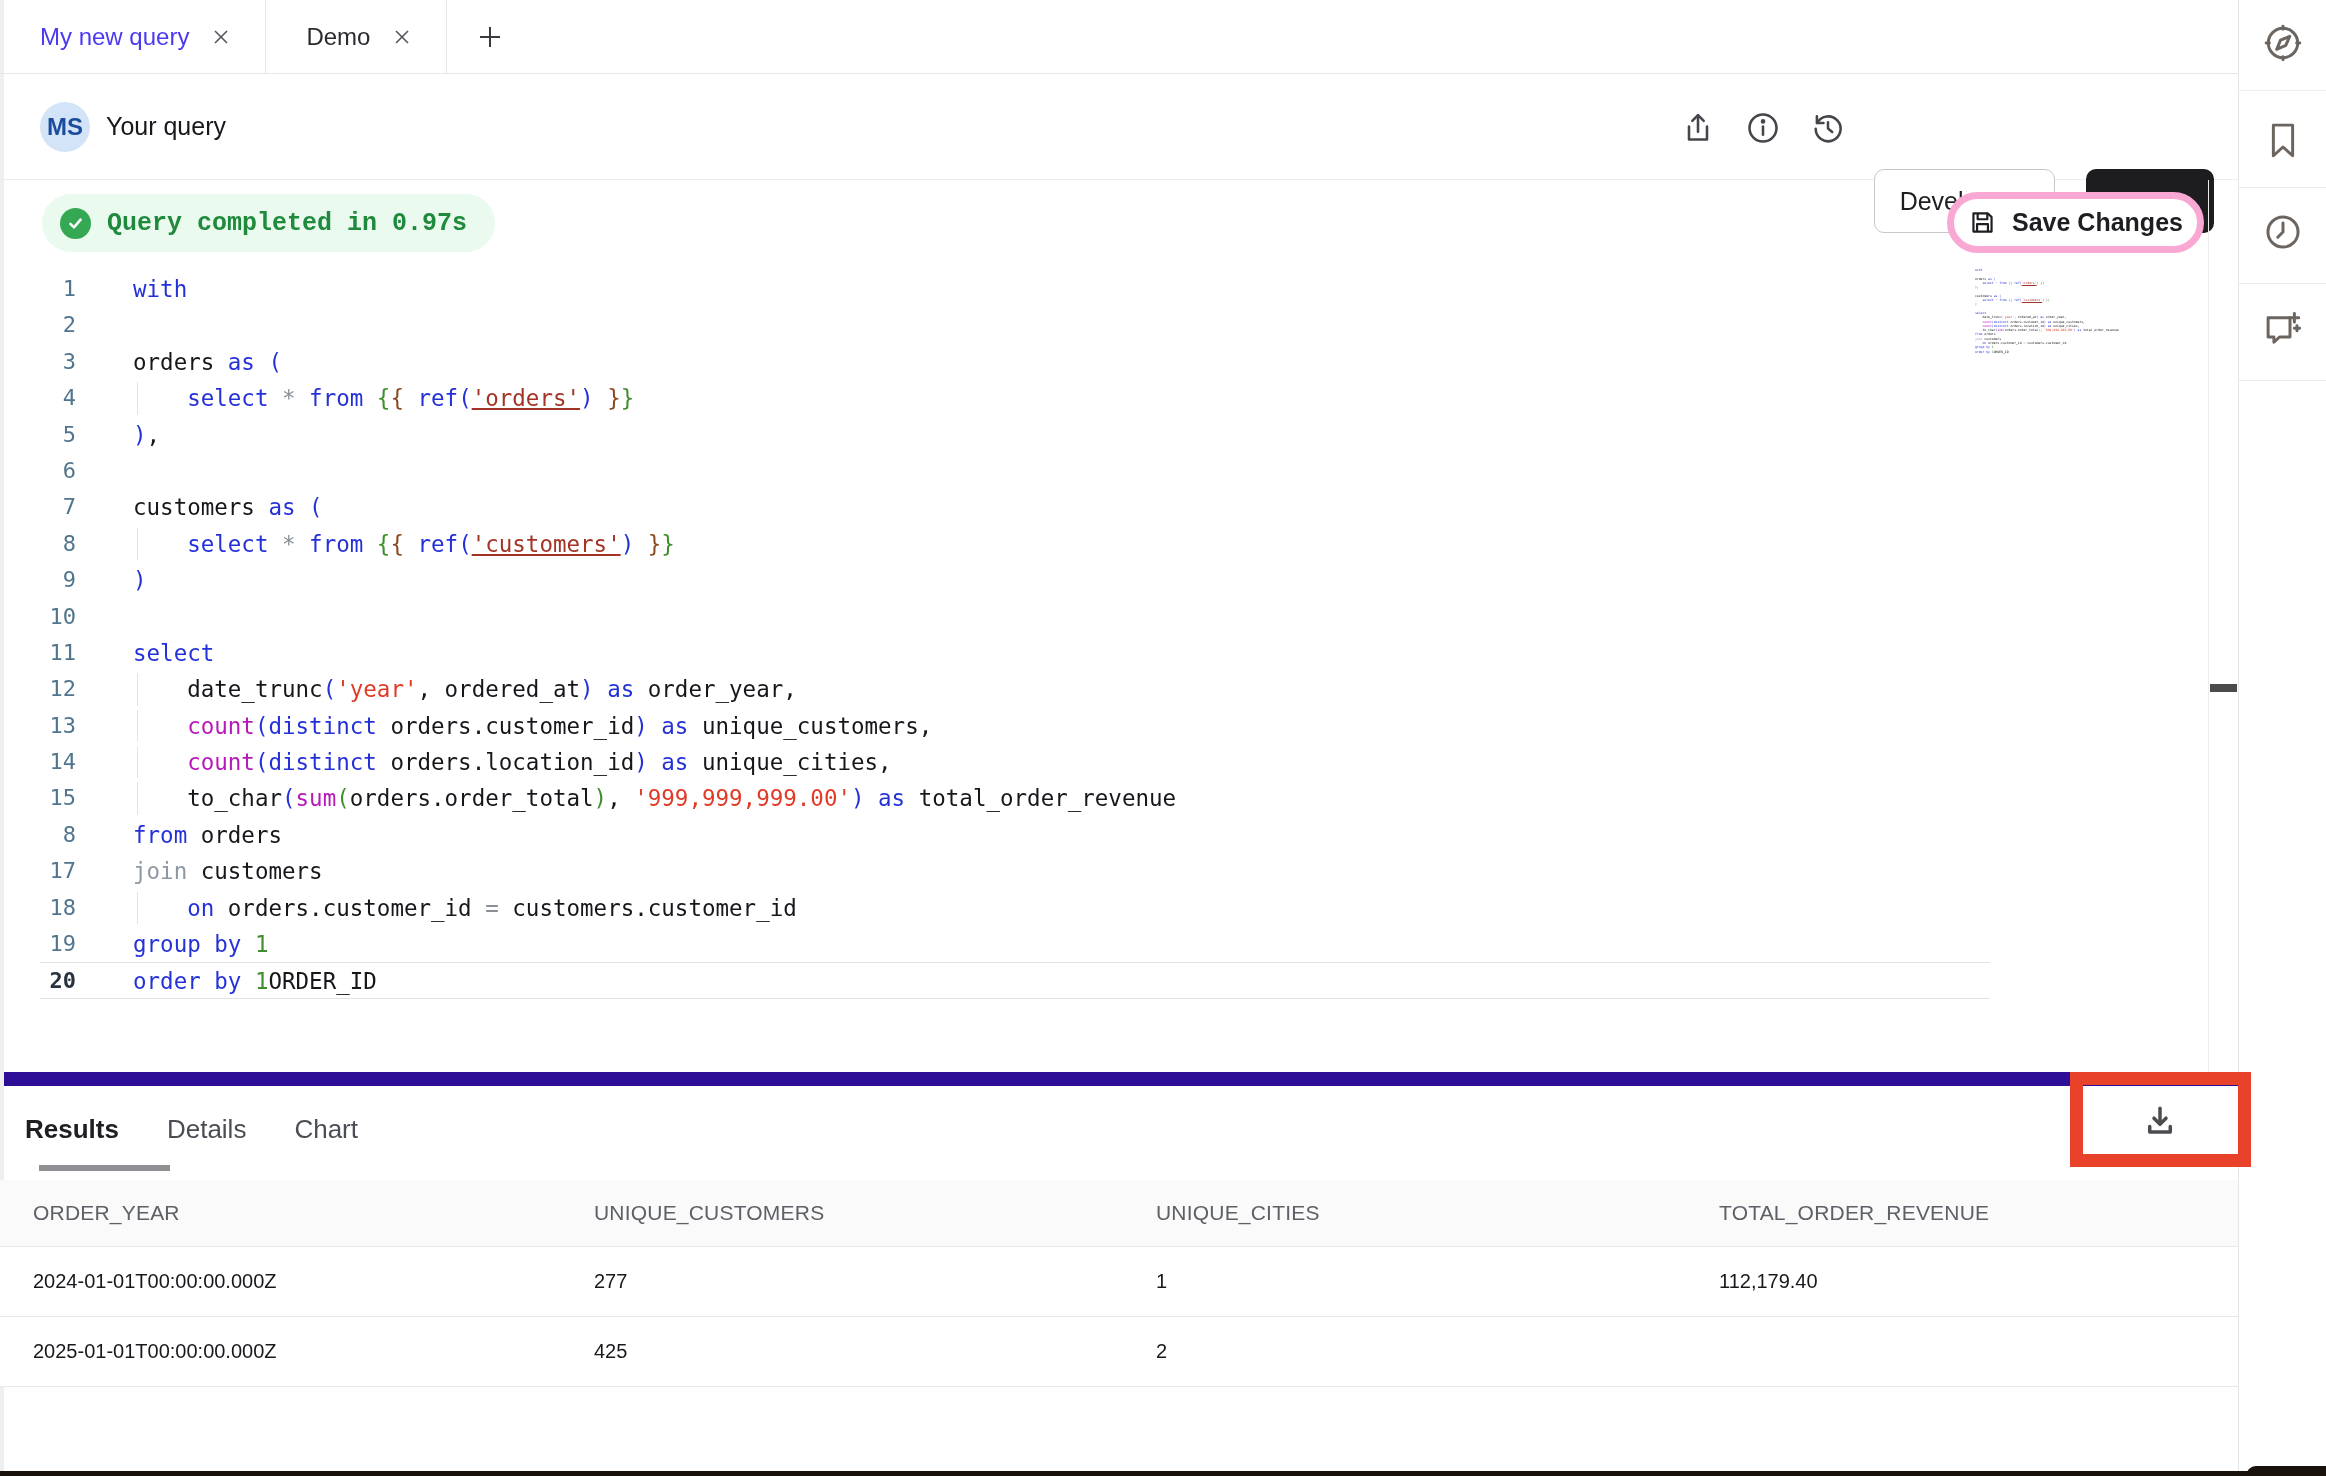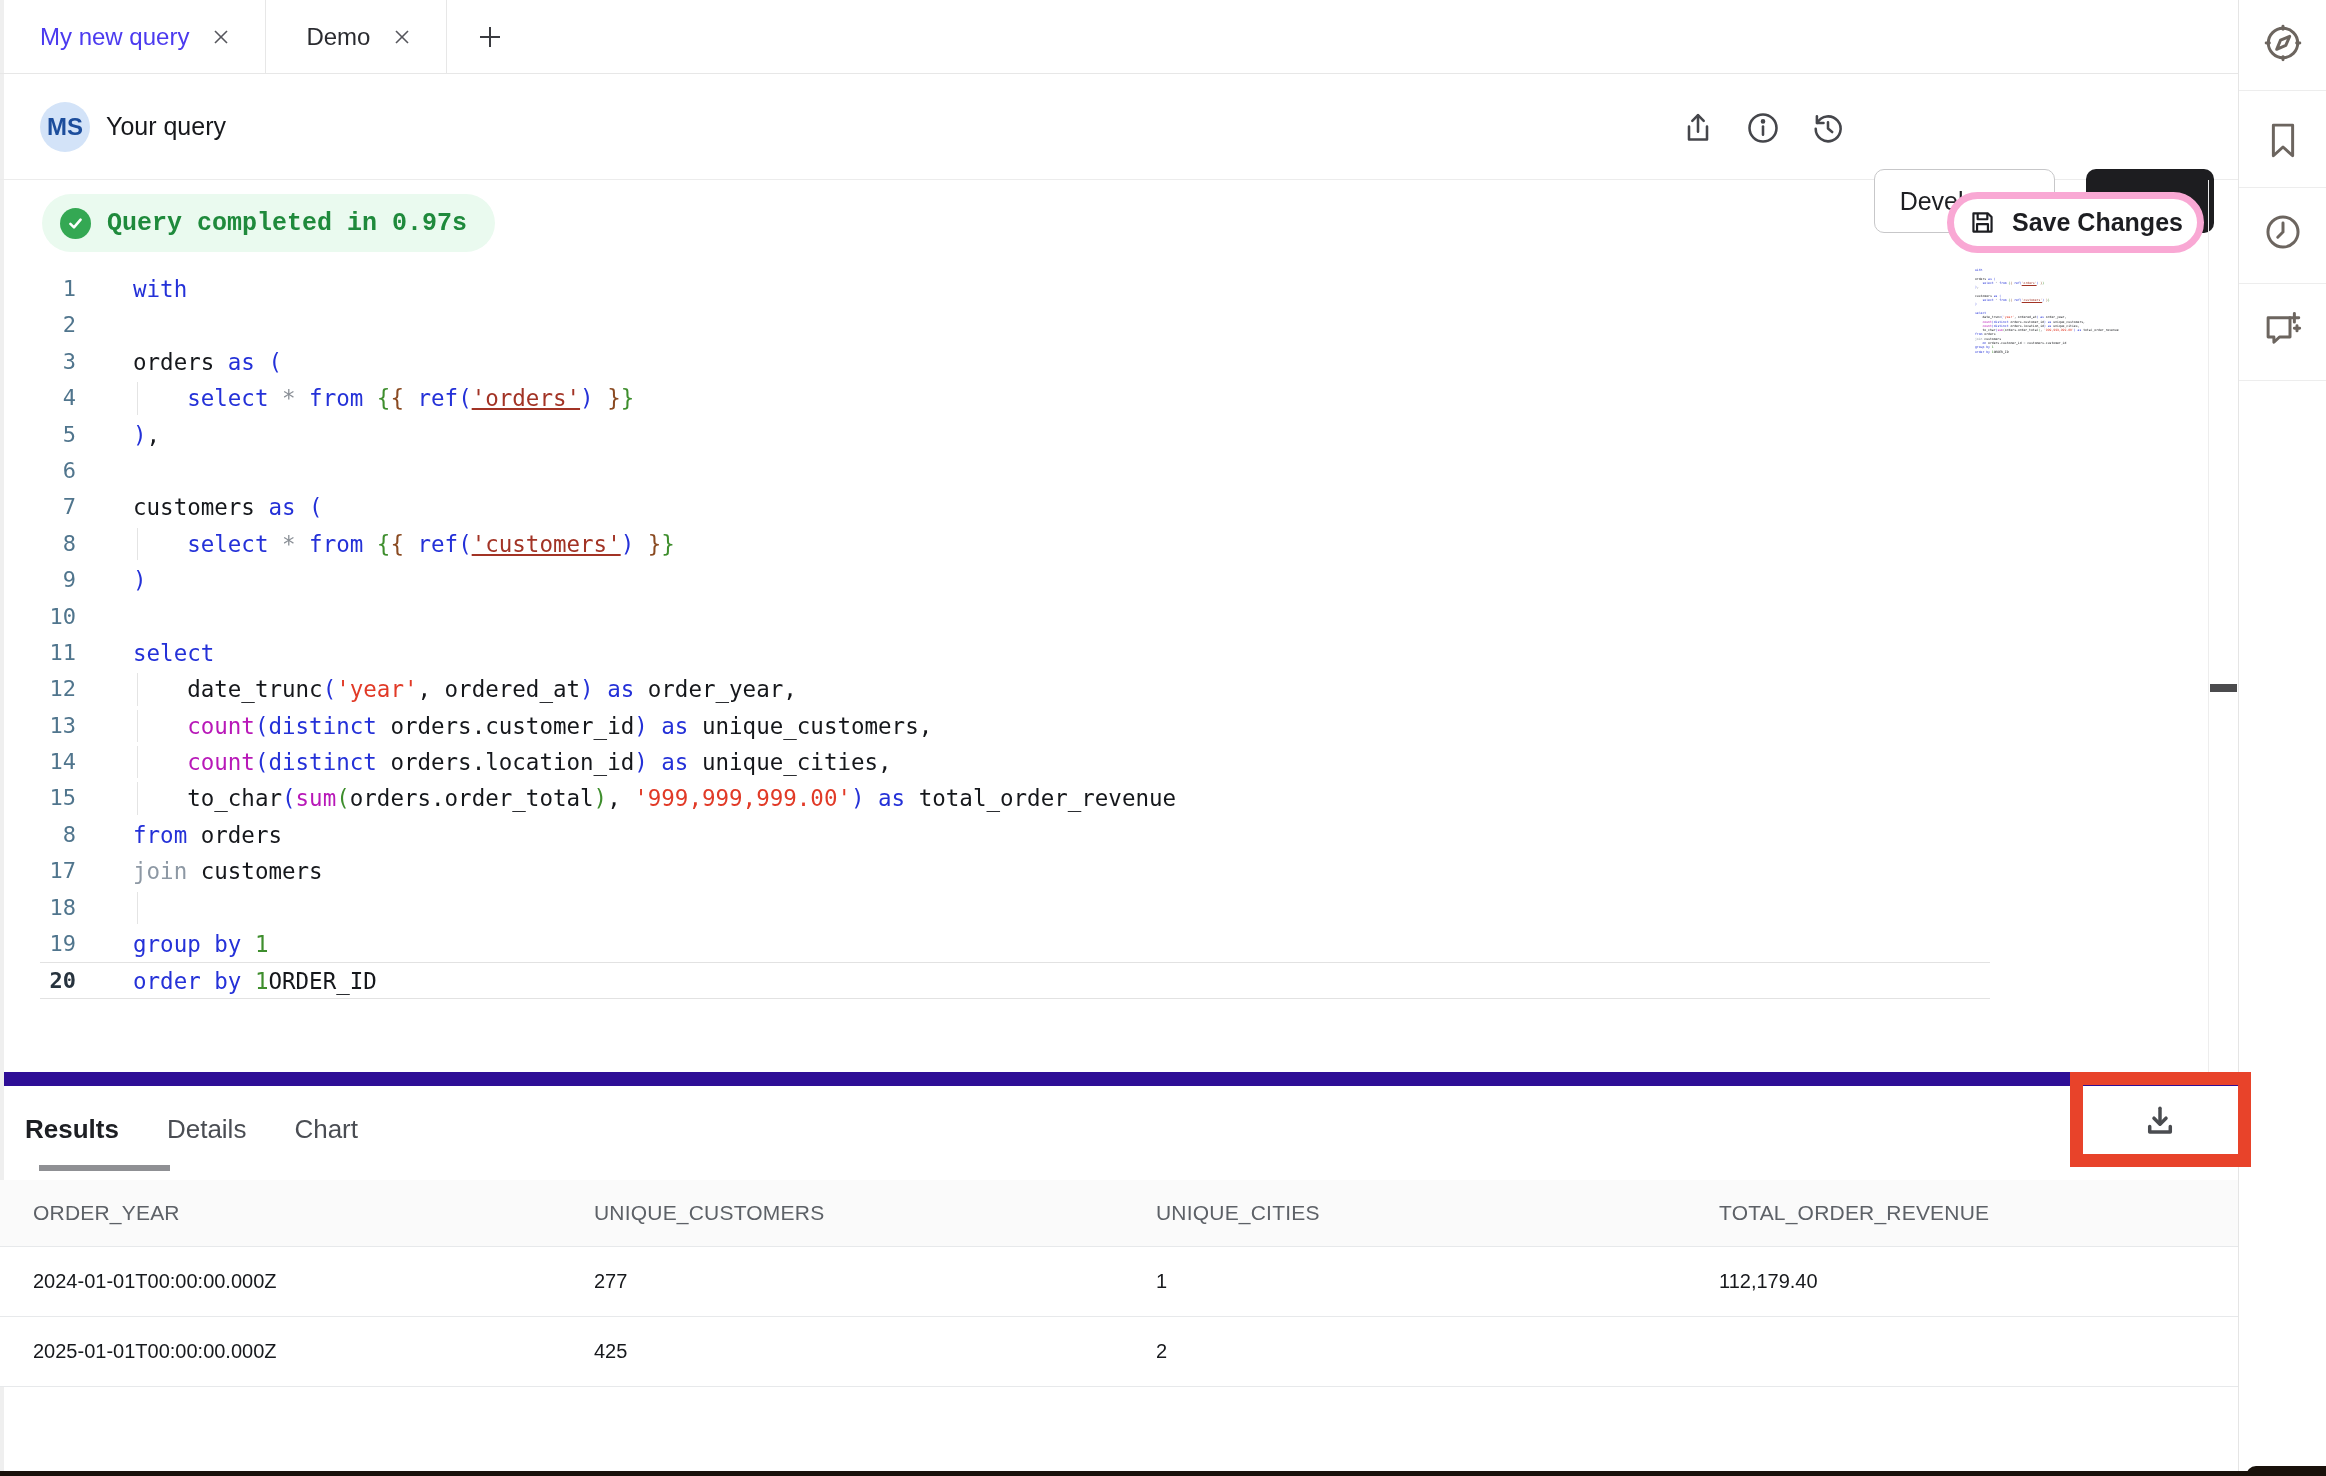--- a/index.html
+++ b/index.html
@@ -175,21 +175,21 @@
       <div class="crow"><span class="guide"></span><span class="ln">8</span><span class="lc"><span class="tk-id">    </span><span class="tk-kw">select</span><span class="tk-id"> </span><span class="tk-op">*</span><span class="tk-id"> </span><span class="tk-kw">from</span><span class="tk-id"> </span><span class="tk-b1">{</span><span class="tk-b2">{</span><span class="tk-id"> </span><span class="tk-kw">ref</span><span class="tk-p">(</span><span class="tk-link">'customers'</span><span class="tk-p">)</span><span class="tk-id"> </span><span class="tk-b2">}</span><span class="tk-b1">}</span></span></div>
       <div class="crow"><span class="ln">9</span><span class="lc"><span class="tk-p">)</span></span></div>
       <div class="crow"><span class="ln">10</span><span class="lc"></span></div>
       <div class="crow"><span class="ln">11</span><span class="lc"><span class="tk-kw">select</span></span></div>
       <div class="crow"><span class="guide"></span><span class="ln">12</span><span class="lc"><span class="tk-id">    date_trunc</span><span class="tk-p">(</span><span class="tk-str">'year'</span><span class="tk-id">, ordered_at</span><span class="tk-p">)</span><span class="tk-id"> </span><span class="tk-kw">as</span><span class="tk-id"> order_year,</span></span></div>
       <div class="crow"><span class="guide"></span><span class="ln">13</span><span class="lc"><span class="tk-id">    </span><span class="tk-fn">count</span><span class="tk-p">(</span><span class="tk-kw">distinct</span><span class="tk-id"> orders.customer_id</span><span class="tk-p">)</span><span class="tk-id"> </span><span class="tk-kw">as</span><span class="tk-id"> unique_customers,</span></span></div>
       <div class="crow"><span class="guide"></span><span class="ln">14</span><span class="lc"><span class="tk-id">    </span><span class="tk-fn">count</span><span class="tk-p">(</span><span class="tk-kw">distinct</span><span class="tk-id"> orders.location_id</span><span class="tk-p">)</span><span class="tk-id"> </span><span class="tk-kw">as</span><span class="tk-id"> unique_cities,</span></span></div>
       <div class="crow"><span class="guide"></span><span class="ln">15</span><span class="lc"><span class="tk-id">    to_char</span><span class="tk-p">(</span><span class="tk-fn">sum</span><span class="tk-b1">(</span><span class="tk-id">orders.order_total</span><span class="tk-b1">)</span><span class="tk-id">, </span><span class="tk-str">'999,999,999.00'</span><span class="tk-p">)</span><span class="tk-id"> </span><span class="tk-kw">as</span><span class="tk-id"> total_order_revenue</span></span></div>
       <div class="crow"><span class="ln">8</span><span class="lc"><span class="tk-kw">from</span><span class="tk-id"> orders</span></span></div>
       <div class="crow"><span class="ln">17</span><span class="lc"><span class="tk-muted">join</span><span class="tk-id"> customers</span></span></div>
-      <div class="crow"><span class="guide"></span><span class="ln">18</span></div>
+      <div class="crow"><span class="guide"></span><span class="ln">18</span><span class="lc"><span class="tk-id">    </span><span class="tk-kw">on</span><span class="tk-id"> orders.customer_id </span><span class="tk-op">=</span><span class="tk-id"> customers.customer_id</span></span></div>
       <div class="crow"><span class="ln">19</span><span class="lc"><span class="tk-kw">group by</span><span class="tk-id"> </span><span class="tk-num">1</span></span></div>
       <div class="crow active"><span class="ln">20</span><span class="lc"><span class="tk-kw">order by</span><span class="tk-id"> </span><span class="tk-num">1</span><span class="tk-id">ORDER_ID</span></span></div>
     </div>
   <div class="minimap">
       <div class="crow"><span class="lc"><span class="tk-kw">with</span></span></div>
       <div class="crow"><span class="lc"></span></div>
       <div class="crow"><span class="lc"><span class="tk-id">orders </span><span class="tk-kw">as</span><span class="tk-id"> </span><span class="tk-p">(</span></span></div>
       <div class="crow"><span class="lc"><span class="tk-id">    </span><span class="tk-kw">select</span><span class="tk-id"> </span><span class="tk-op">*</span><span class="tk-id"> </span><span class="tk-kw">from</span><span class="tk-id"> </span><span class="tk-b1">{</span><span class="tk-b2">{</span><span class="tk-id"> </span><span class="tk-kw">ref</span><span class="tk-p">(</span><span class="tk-link">'orders'</span><span class="tk-p">)</span><span class="tk-id"> </span><span class="tk-b2">}</span><span class="tk-b1">}</span></span></div>
       <div class="crow"><span class="lc"><span class="tk-p">)</span><span class="tk-id">,</span></span></div>
       <div class="crow"><span class="lc"></span></div>

